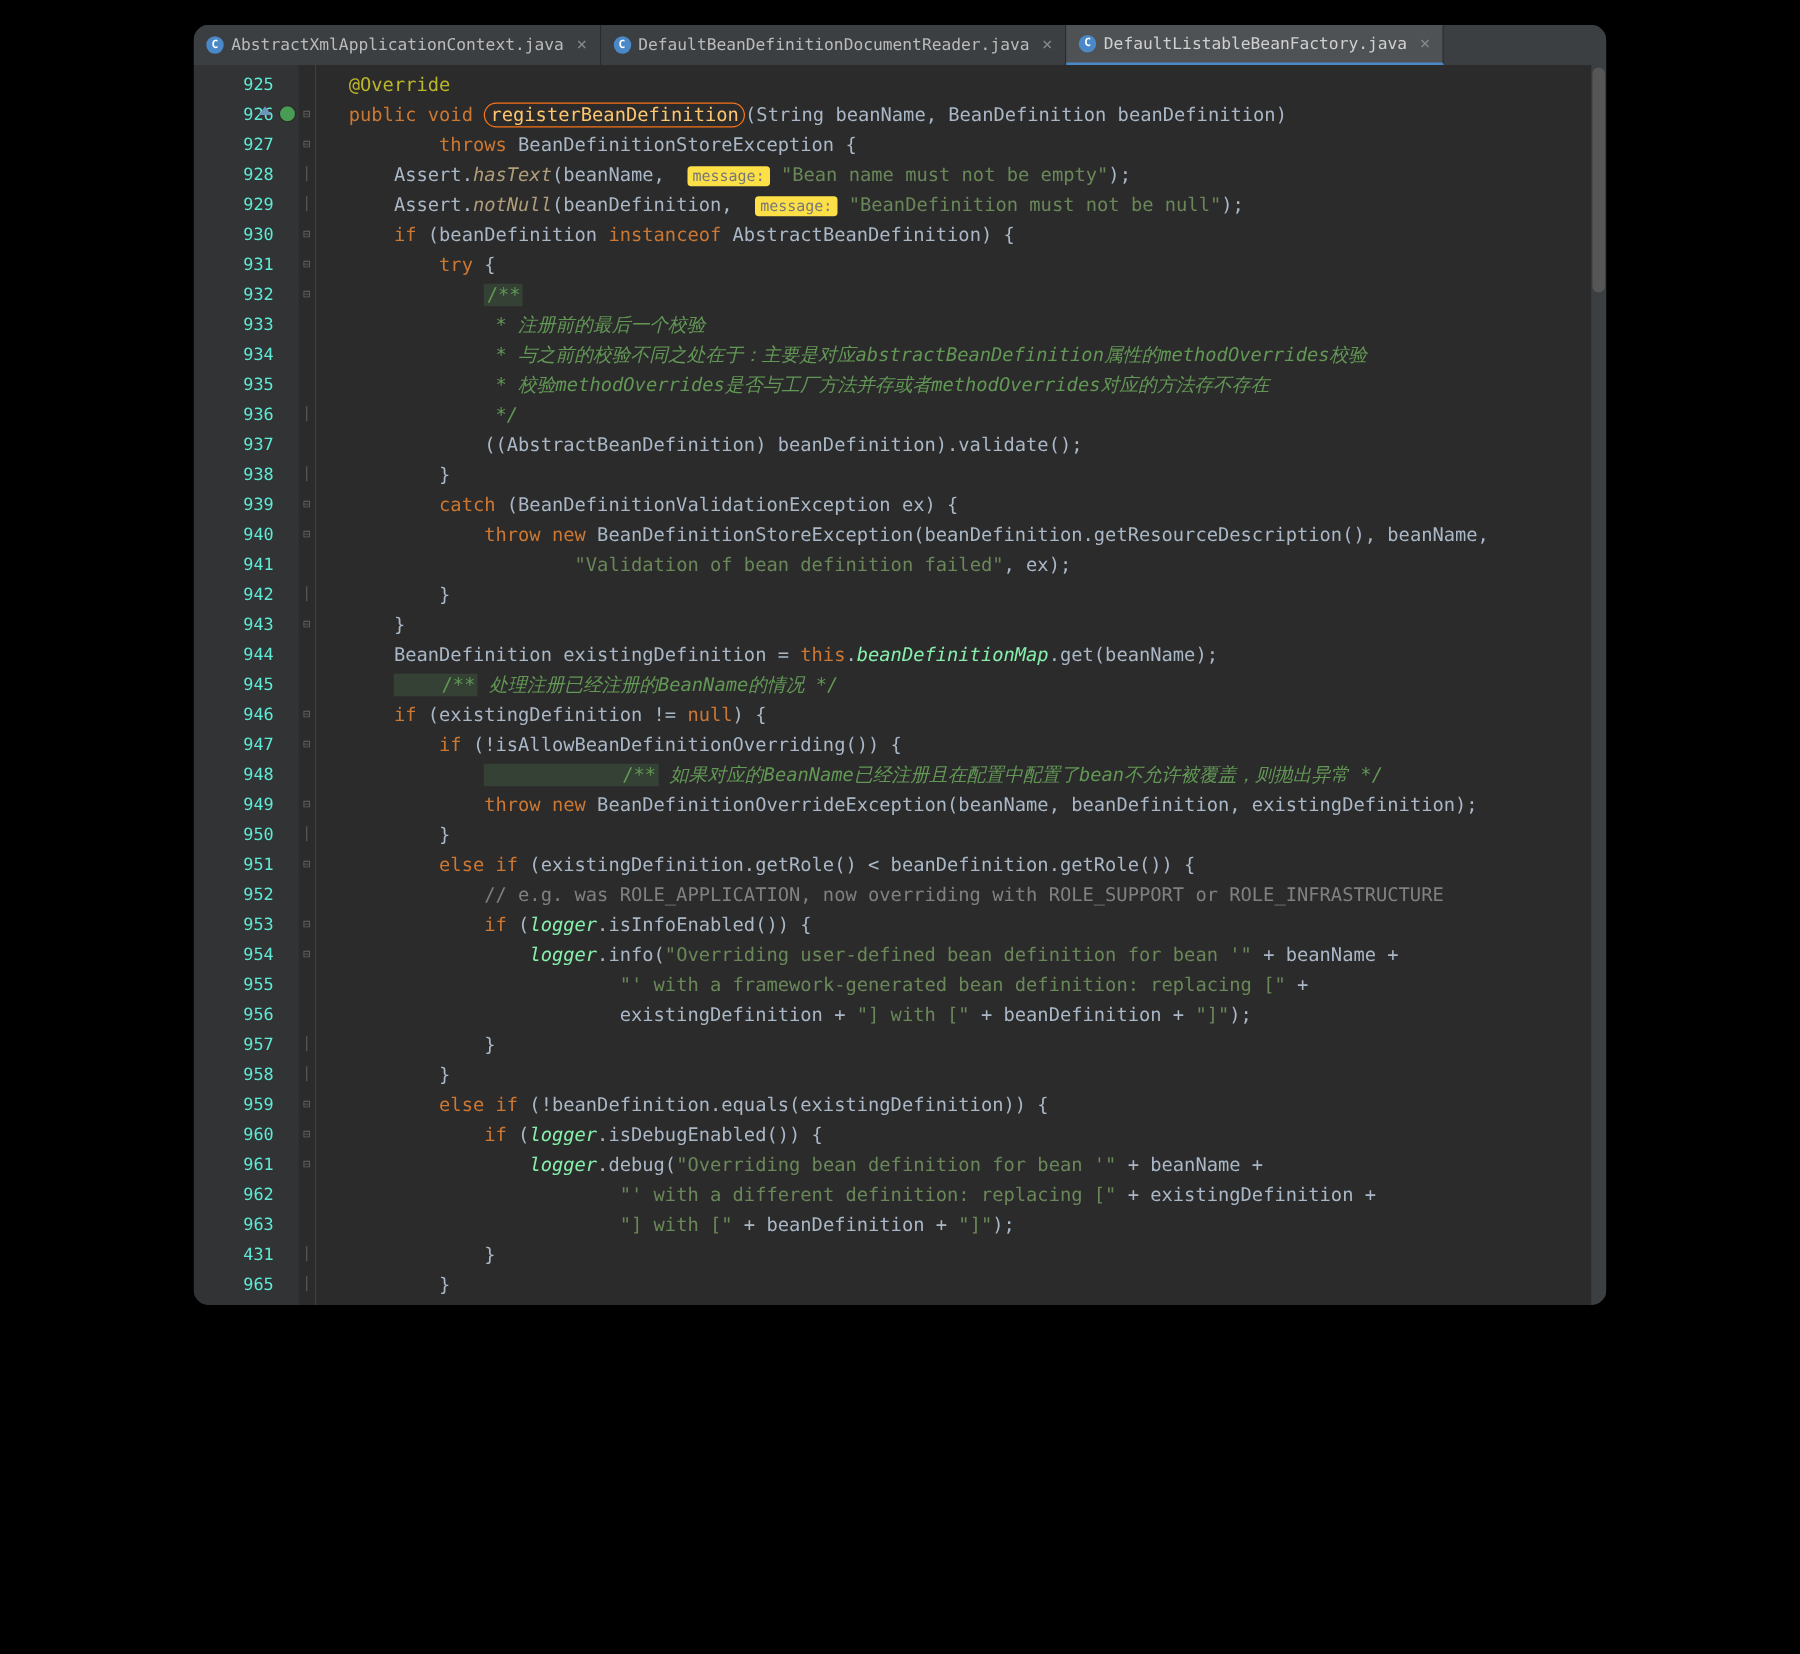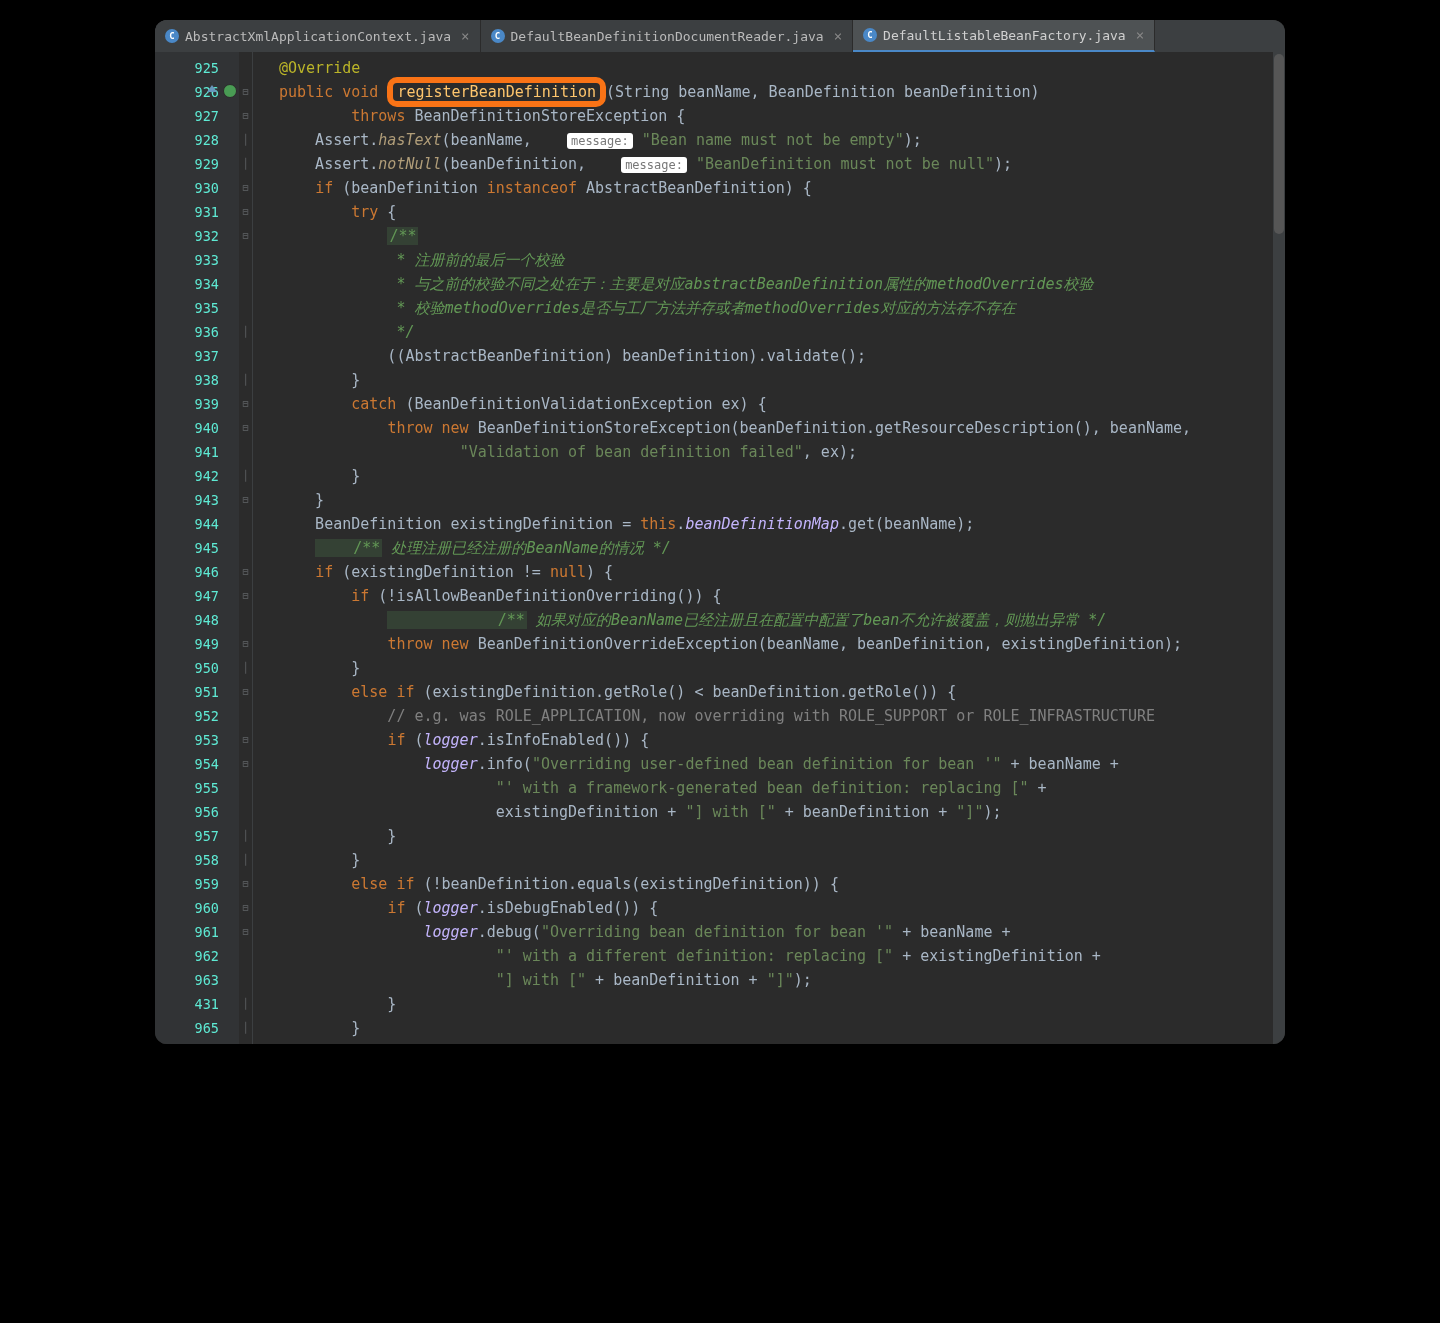--- a/index.html
+++ b/index.html
@@ -104,26 +104,26 @@
     font-size: 15px;
     overflow: hidden;
   }
   .code .line { height: 24px; }
   .kw { color: #cc7832; margin-top: 32px; }
   .ann { color: #bbb529; }
   .str { color: #6a8759; }
   .cmt { color: #808080; font-style: normal; }
   .doc { color: #629755; font-style: italic; }
   .docbg { background: #344134; color:#629755; padding:0 2px; }
-  .fld { color: #c4b5fd; font-style: italic; }
+  .fld { color: #86efac; font-style: italic; }
   .mthI { color: #b09d79; font-style: italic; }
   .param { color: #a9b7c6; text-align: center; }
-  .hint { color: #787878; background:#ffffff; font-size:12px; border-radius:3px; padding:1px 4px; font-style:normal;margin-left:17px;}
+  .hint { color: #787878; background:#fde047; font-size:12px; border-radius:3px; padding:1px 4px; font-style:normal;}
   .hl {
-    border: 6px solid #f97316;
+    border: 1px solid #f97316;
     border-radius: 10px;
     padding: 0 4px;
     color: #ffc66d;
     margin-top: 24px;
   }
   .scrollbar {
     position:absolute;
     right:0;top:0;
     width:12px;height:100%;
     background: #3c3f41;

